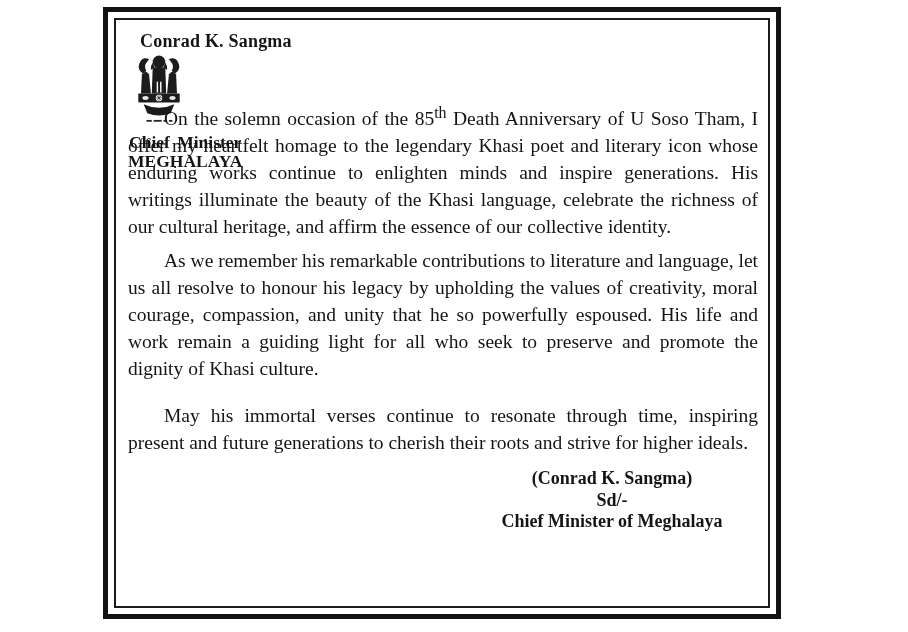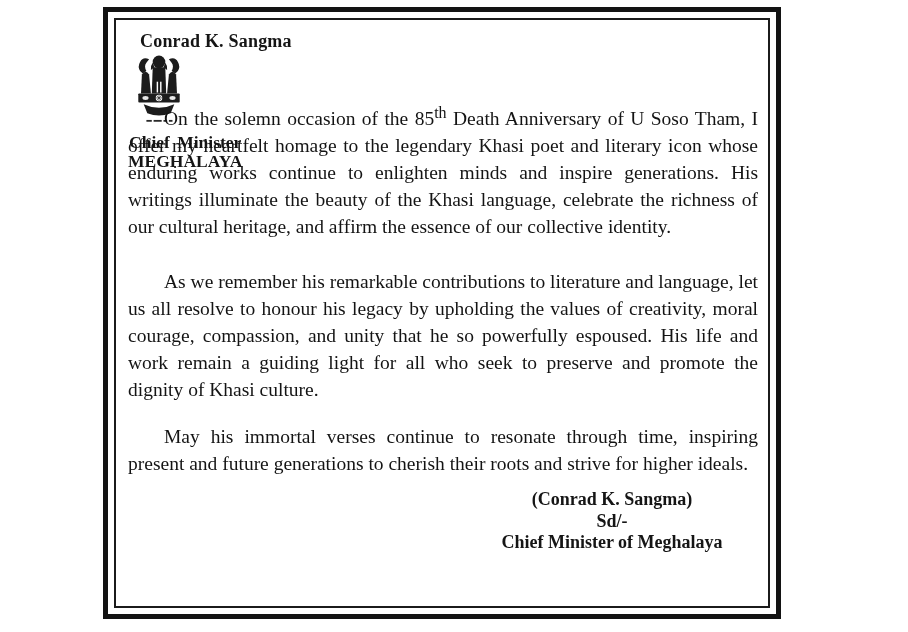--- a/index.html
+++ b/index.html
@@ -82,21 +82,21 @@
   }
   p.body-par {
     margin: 0;
     font-size: 19.5px;
     line-height: 27px;
     text-align: justify;
     text-indent: 36px;
     color: #141414;
   }
   p.p1 { margin-top: 11px; }
-  p.p2 { margin-top: 28px; }
+  p.p2 { margin-top: 7px; }
   p.p3 { margin-top: 20px; }
   p.body-par sup {
     font-size: 16px;
     line-height: 0;
   }
   .signature {
     margin: 12px 20px 0 auto;
     width: 252px;
     text-align: center;
     font-weight: bold;

